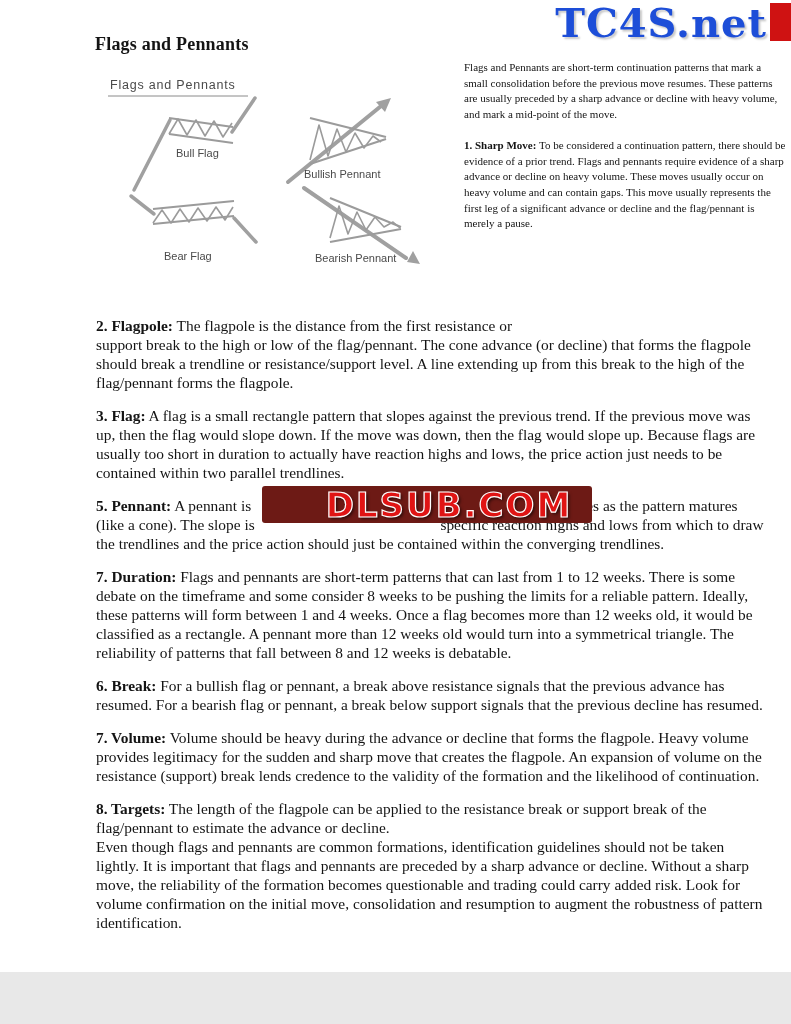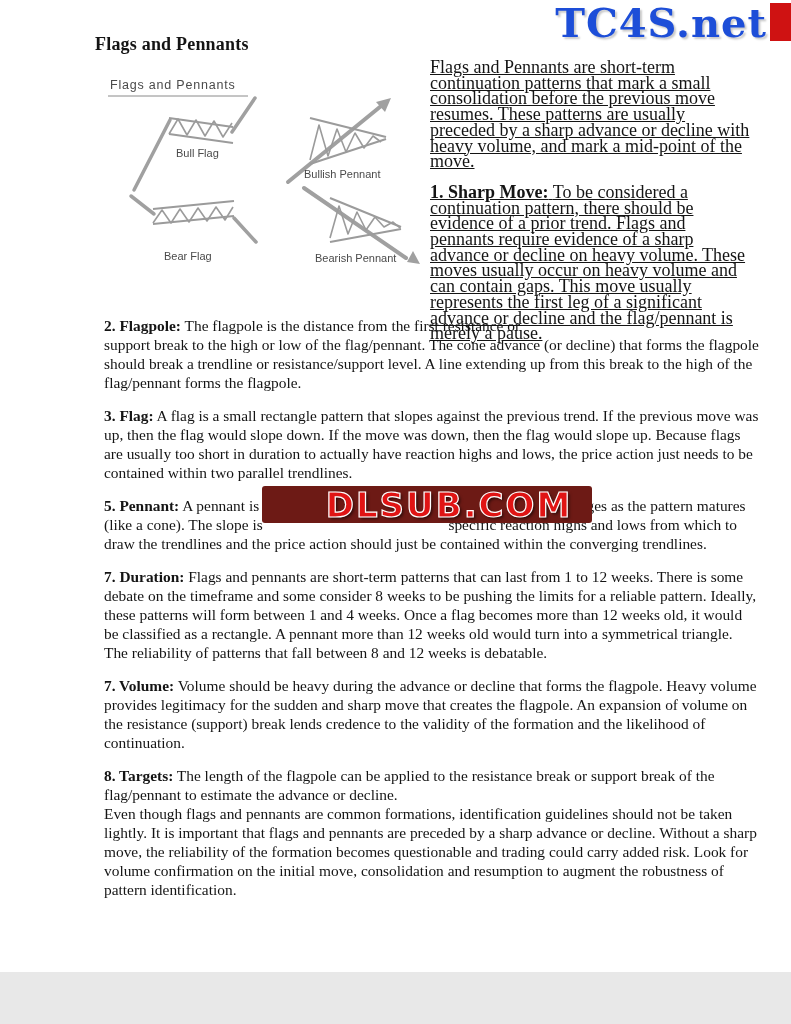--- a/index.html
+++ b/index.html
@@ -21,25 +21,25 @@
   .diagram { position:absolute; left:98px; top:70px; }
   .diagram text { font-family:"Liberation Sans", sans-serif; fill:#4a4a4a; }
   .dg-title { font-size:12.5px; letter-spacing:0.8px; }
   .dg-label { font-size:11px; }
   .dg-thick { stroke:#a0a0a0; stroke-width:3.5; stroke-linecap:round; fill:none; }
   .dg-shaft { stroke:#a0a0a0; stroke-width:4; stroke-linecap:round; fill:none; }
   .dg-line  { stroke:#9b9b9b; stroke-width:2; fill:none; }
   .dg-zig   { stroke:#9b9b9b; stroke-width:1.6; fill:none; stroke-linejoin:round; }
   .dg-head  { fill:#a0a0a0; }
 
-  .intro { position:absolute; left:430px; top:60px; width:322px; font-size:18px; line-height:15.7px;text-decoration:underline; }
+  .intro { position:absolute; left:464px; top:60px; width:322px; font-size:11px; line-height:15.7px; }
   .intro p { margin:0 0 15px; }
 
   .main { position:absolute; left:92px; top:316px; width:680px; font-size:15.4px; line-height:19px; }
-  .main p { margin:0 12px 14px; }
+  .main p { margin:0 4px 14px; }
   .gap1 { display:inline-block; width:252px; }
   .gap2 { display:inline-block; width:178px; }
 
   .watermark {
     position:absolute; left:262px; top:486px; width:286px; height:37px;
     background:#6d1a15; border-radius:3px;
     display:flex; align-items:center; justify-content:center;
     font-family:"DejaVu Sans", sans-serif; font-weight:bold; font-size:34px;
     color:#e01414; letter-spacing:2px;
     -webkit-text-stroke:1.2px #ffffff;
@@ -138,20 +138,24 @@
       <span>and converges as the pattern matures (like a cone). The slope is</span>
       <span class="gap2"></span>
       <span>specific reaction highs and lows from which to draw the trendlines and the price action should just be contained within the converging trendlines.</span>
     </p>
 
     <p>
       <b>7. Duration:</b>
       <span>Flags and pennants are short-term patterns that can last from 1 to 12 weeks. There is some debate on the timeframe and some consider 8 weeks to be pushing the limits for a reliable pattern. Ideally, these patterns will form between 1 and 4 weeks. Once a flag becomes more than 12 weeks old, it would be classified as a rectangle. A pennant more than 12 weeks old would turn into a symmetrical triangle. The reliability of patterns that fall between 8 and 12 weeks is debatable.</span>
     </p>
 
+    <p>
+      <b>6. Break:</b>
+      <span>For a bullish flag or pennant, a break above resistance signals that the previous advance has resumed. For a bearish flag or pennant, a break below support signals that the previous decline has resumed.</span>
+    </p>
 
     <p>
       <b>7. Volume:</b>
       <span>Volume should be heavy during the advance or decline that forms the flagpole. Heavy volume provides legitimacy for the sudden and sharp move that creates the flagpole. An expansion of volume on the resistance (support) break lends credence to the validity of the formation and the likelihood of continuation.</span>
     </p>
 
     <p>
       <b>8. Targets:</b>
       <span>The length of the flagpole can be applied to the resistance break or support break of the flag/pennant to estimate the advance or decline.</span><br>
       <span>Even though flags and pennants are common formations, identification guidelines should not be taken lightly. It is important that flags and pennants are preceded by a sharp advance or decline. Without a sharp move, the reliability of the formation becomes questionable and trading could carry added risk. Look for volume confirmation on the initial move, consolidation and resumption to augment the robustness of pattern identification.</span>

